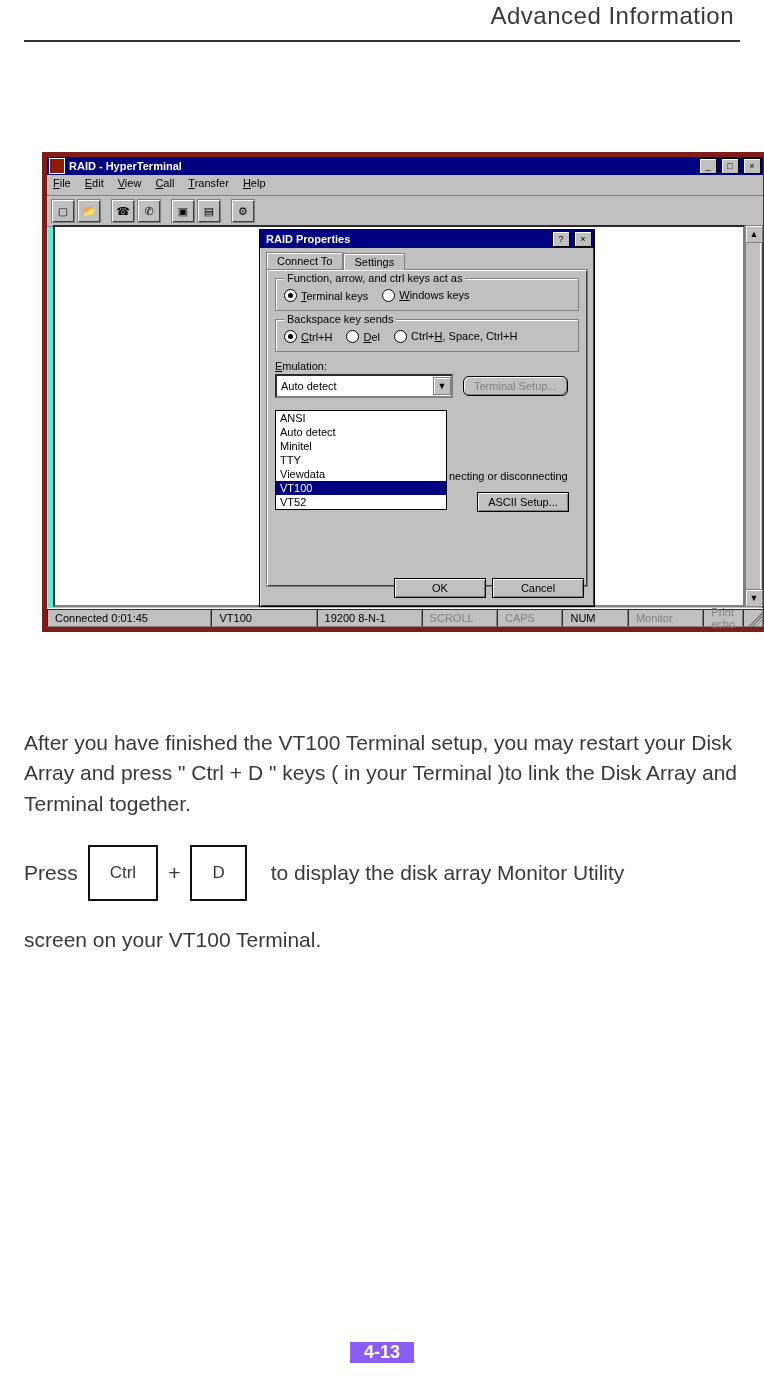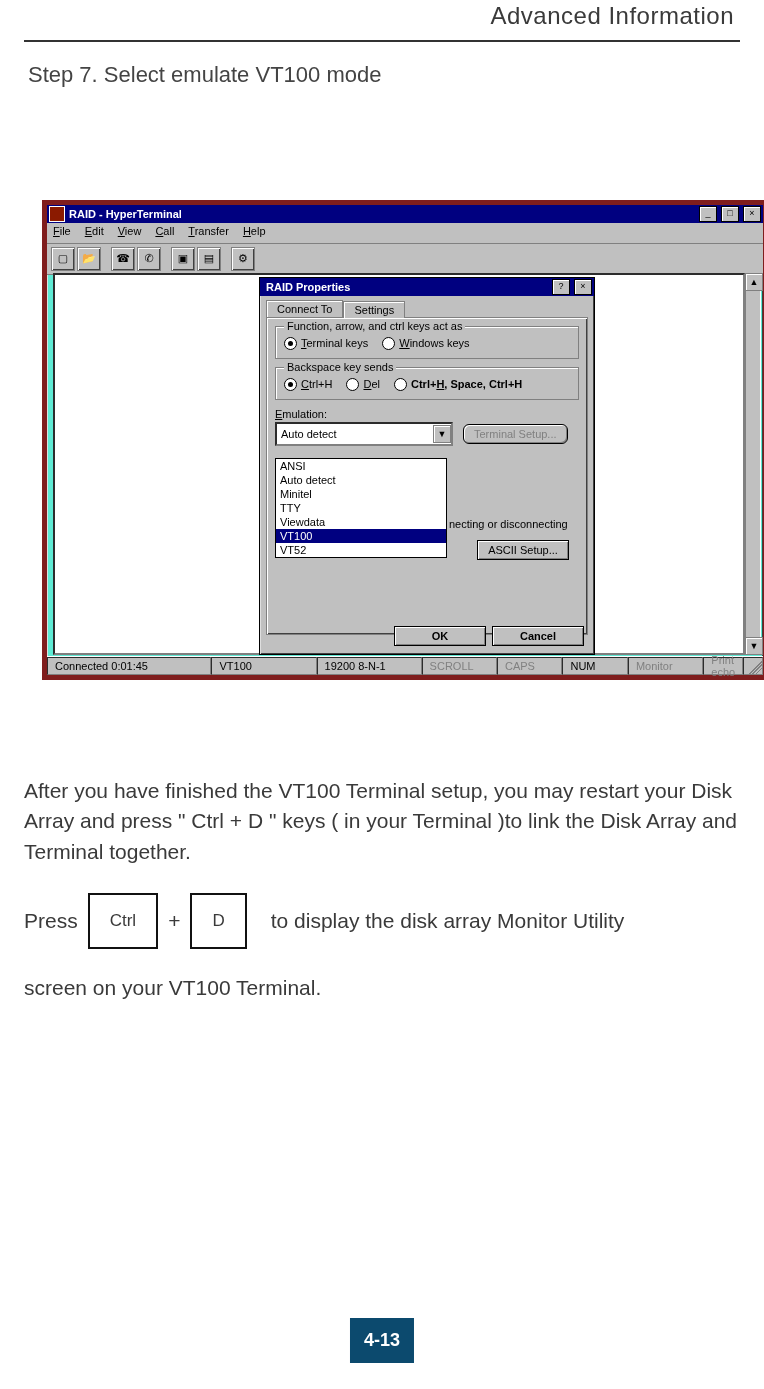--- a/index.html
+++ b/index.html
@@ -161,21 +161,21 @@
   .listbox div{padding:1px 4px;}
   .listbox .sel{background:#000080;color:#fff;}
   .btn3d{
     background:#c0c0c0;border:1px solid #000;
     box-shadow:inset 1px 1px #fff,inset -1px -1px #808080;
     padding:3px 10px;font-size:11px;text-align:center;
     display:inline-block;min-width:70px;
   }
   .btn3d.dim{color:#808080;border-radius:6px;}
   .dlgbtns{
-    position:absolute;right:10px;bottom:8px;display:flex;gap:6px;font-weight:bold;
+    position:absolute;right:10px;bottom:8px;display:flex;gap:6px;
   }
   .sidelbl{
     position:absolute;font-size:11px;color:#000;
   }
   .ascii-btn{position:absolute;right:18px;top:222px;}
   
   .para{
     font-size:21px;line-height:1.45;color:#3a3a3a;
     margin-top:96px;
   }
@@ -186,32 +186,31 @@
   .keycap{
     border:2px solid #111;padding:16px 20px;font-size:17px;
     color:#3a3a3a;background:#fff;
   }
   .para2{
     font-size:21px;line-height:1.45;color:#3a3a3a;margin-top:24px;
   }
   
   .footer{
     position:absolute;left:50%;bottom:26px;transform:translateX(-50%);
-    background:#0c4a6e;color:#fff;font-weight:bold;font-size:18px;
-    padding:12px 14px;
+    background:#8b5cf6;color:#fff;font-weight:bold;font-size:18px;
+    padding:0 14px;
   }
 </style>
 </head>
 <body>
 
 <div class="page">
   <div class="hdr-title">Advanced Information</div>
   <div class="hdr-rule"></div>
 
-  <div class="step">Step 7.  Select emulate VT100 mode</div>
 
   <div class="win">
     <div class="titlebar">
       <span class="ico"></span>
       <span class="ttl">RAID - HyperTerminal</span>
       <span class="winbtn">_</span>
       <span class="winbtn">□</span>
       <span class="winbtn">×</span>
     </div>
     <div class="menubar">
@@ -269,21 +268,21 @@
           <span class="lgd">Backspace key sends</span>
           <div class="radiorow">
             <span style="display:flex;align-items:center;">
                 <span class="radio sel"></span>
                 <span class="lbl"><u>C</u>trl+H</span>
               </span>
             <span style="display:flex;align-items:center;">
                 <span class="radio"></span>
                 <span class="lbl"><u>D</u>el</span>
               </span>
-            <span style="display:flex;align-items:center;font-weight:bold;">
+            <span style="display:flex;">
                 <span class="radio"></span>
                 <span class="lbl">Ctrl+<u>H</u>, Space, Ctrl+H</span>
               </span>
           </div>
         </div>
         <div style="margin-top:4px;">
           <span class="lbl"><u>E</u>mulation:</span>
         </div>
         <div style="display:flex;gap:10px;margin-top:2px;align-items:center;">
           <div class="combo">

